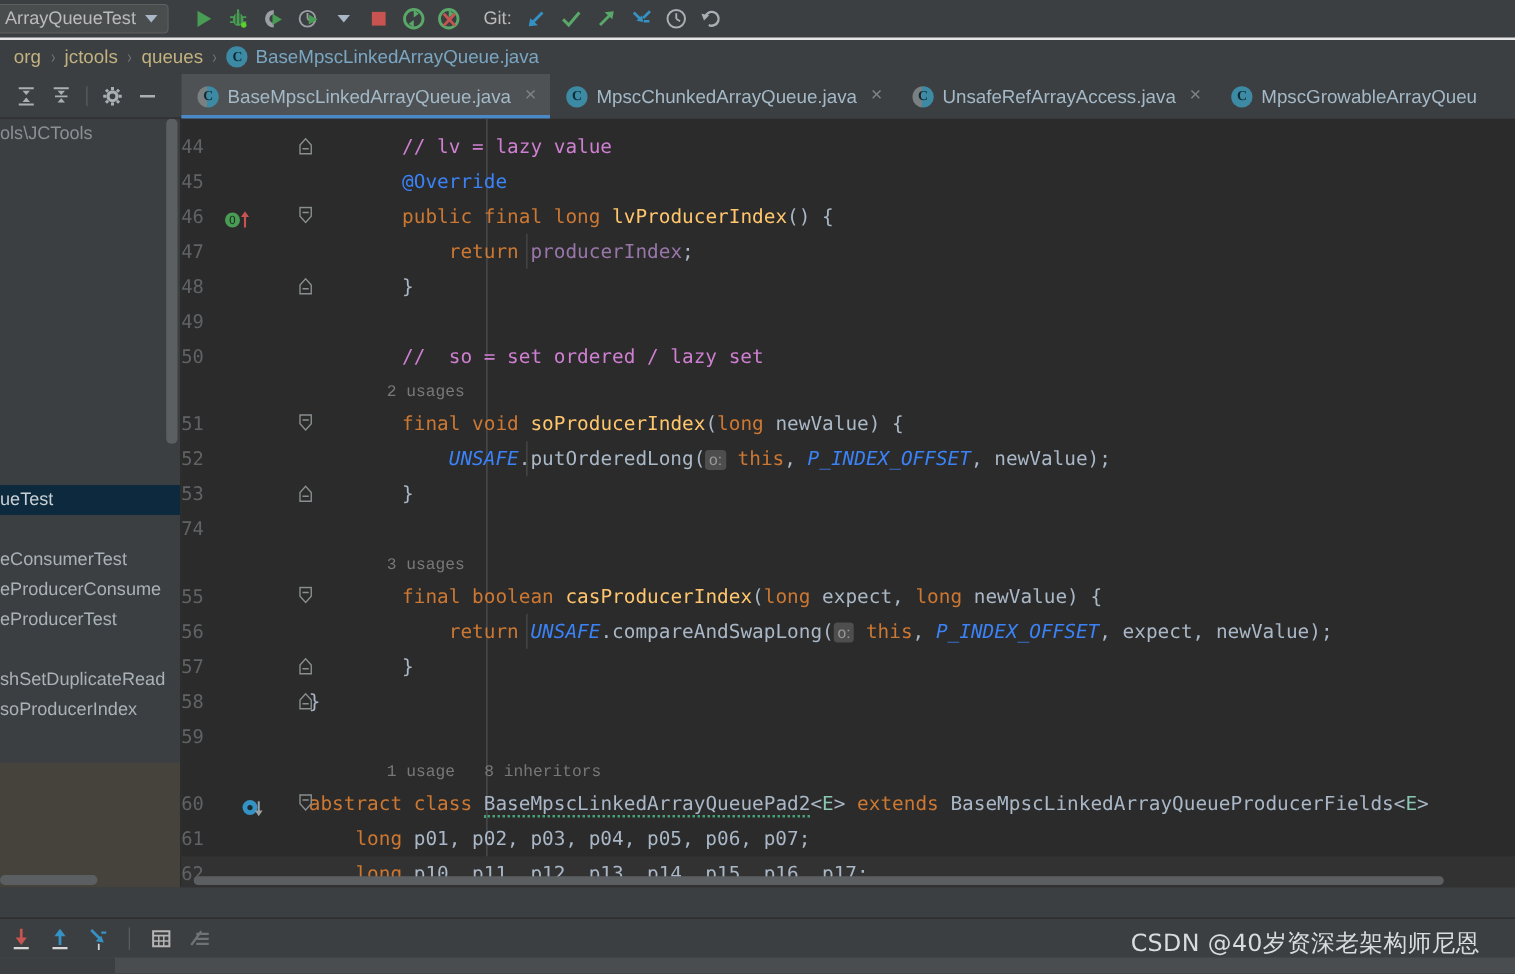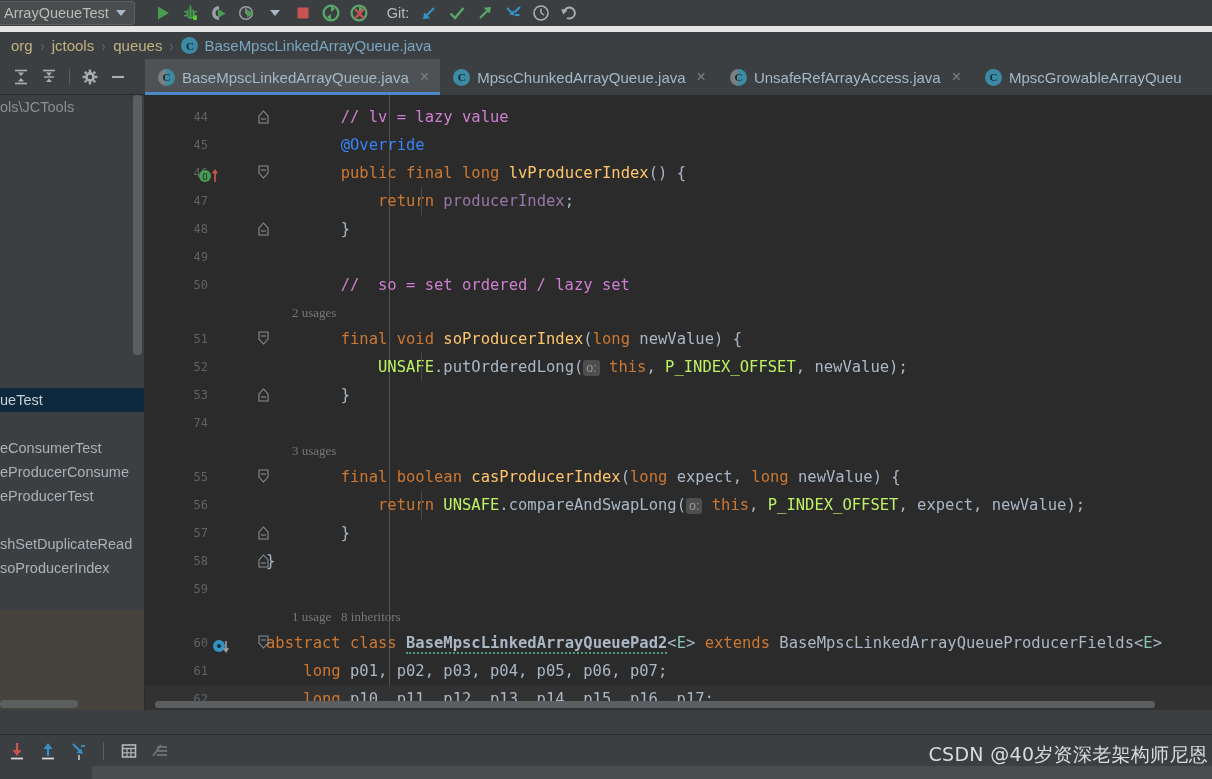--- a/index.html
+++ b/index.html
@@ -8,21 +8,21 @@
     background: #3c3f41;
     font-family: "Liberation Sans", sans-serif;
     overflow: hidden;
   }
   body { position: relative; }
 
   
   #toolbar {
     position: absolute; left: 0; top: 0; width: 1212px; height: 32px;
     background: #3c3f41;
-    border-bottom: 6px solid #e5e5e5;
+    border-bottom: 2px solid #e5e5e5;
     display: flex; align-items: center;
   }
   #run-config {
     height: 24px; margin-left: 0px;
     background: #4a4d4e;
     border: 1px solid #5e6060; border-left: none;
     border-radius: 0 4px 4px 0;
     display: flex; align-items: center; gap: 7px;
     padding: 0 8px 0 4px;
     color: #bbbbbb; font-size: 14.5px;
@@ -150,23 +150,23 @@
     overflow: hidden;
     font-family: "DejaVu Sans Mono", monospace;
     font-size: 15.5px;
   }
   .eline {
     position: relative; height: 28px; line-height: 28px;
     white-space: pre; display: flex;
   }
   .eline.hint { height: 26px; line-height: 26px; }
   .ln {
-    width: 50px; min-width: 50px; text-align: right;
+    width: 50px; min-width: 50px; text-align: left;
     color: #606366; padding-right: 6px;
-    font-size: 12px; user-select: none; margin-left: 19px;
+    font-size: 15px; user-select: none;
   }
   .gutter {
     width: 50px; min-width: 50px; position: relative;
   }
   .code { padding-left: 2px; color: #a9b7c6; }
   .cur-line { background: #323232; }
 
   
   .fold {
     position: absolute; left: 44px; top: 6px;
@@ -183,32 +183,31 @@
     background: #4b4b4b;
   }
 
   
   .kw  { color: #cc7832; }
   .cm  { color: #cf7fd1; }
   .ann { color: #3b82f6; }
   .fn  { color: #ffc66d; }
   .id  { color: #a9b7c6; }
   .fld { color: #9876aa; }
-  .st  { color: #bef264; }
+  .st  { color: #3b82f6; font-style: italic; }
   .cls { color: #a9b7c6; }
   .gen { color: #8ac6b4; }
-  .hintxt { color: #787878; font-family: Liberation Serif, serif; font-size: 13px; }
+  .hintxt { color: #787878; font-family: Liberation Mono, monospace; font-size: 13px; }
   .param-hint {
     background: #4e4e4e; color: #9a9a9a;
     font-size: 12.5px; border-radius: 3px;
     padding: 1px 3px; font-family: "Liberation Sans", sans-serif;
   }
   .squiggle {
     border-bottom: 2px dotted #49a17a;
-    font-weight: bold;
   }
 
   #editor-hscroll {
     position: absolute; left: 10px; bottom: 2px; width: 1000px; height: 7px;
     background: #5c5f61; border-radius: 4px;
   }
 
   
   #bottom-area {
     position: absolute; left: 0; top: 710px; width: 1212px; height: 69px;
@@ -227,21 +226,21 @@
   .dbg-sep { width: 1px; height: 18px; background: #5a5d5e; margin: 0 8px; }
   #bottom-strip {
     position: absolute; left: 0; bottom: 0; width: 1212px; height: 13px;
     background: #4a4d4f;
   }
   #bottom-strip-left {
     position: absolute; left: 0; bottom: 0; width: 92px; height: 13px;
     background: #3c3f41;
   }
   #watermark {
-    position: absolute; right: 4px; top: 742px;
+    position: absolute; right: 28px; top: 742px;
     color: #d8dcdf; font-size: 19px;
     font-family: "DejaVu Sans", sans-serif;
     white-space: nowrap;
     letter-spacing: 0.3px;
     text-align: right;
   }
   #top-right-fill {
     position: absolute; left: 640px; top: 0; width: 572px; height: 32px;
     background: #3c3f41;
   }

